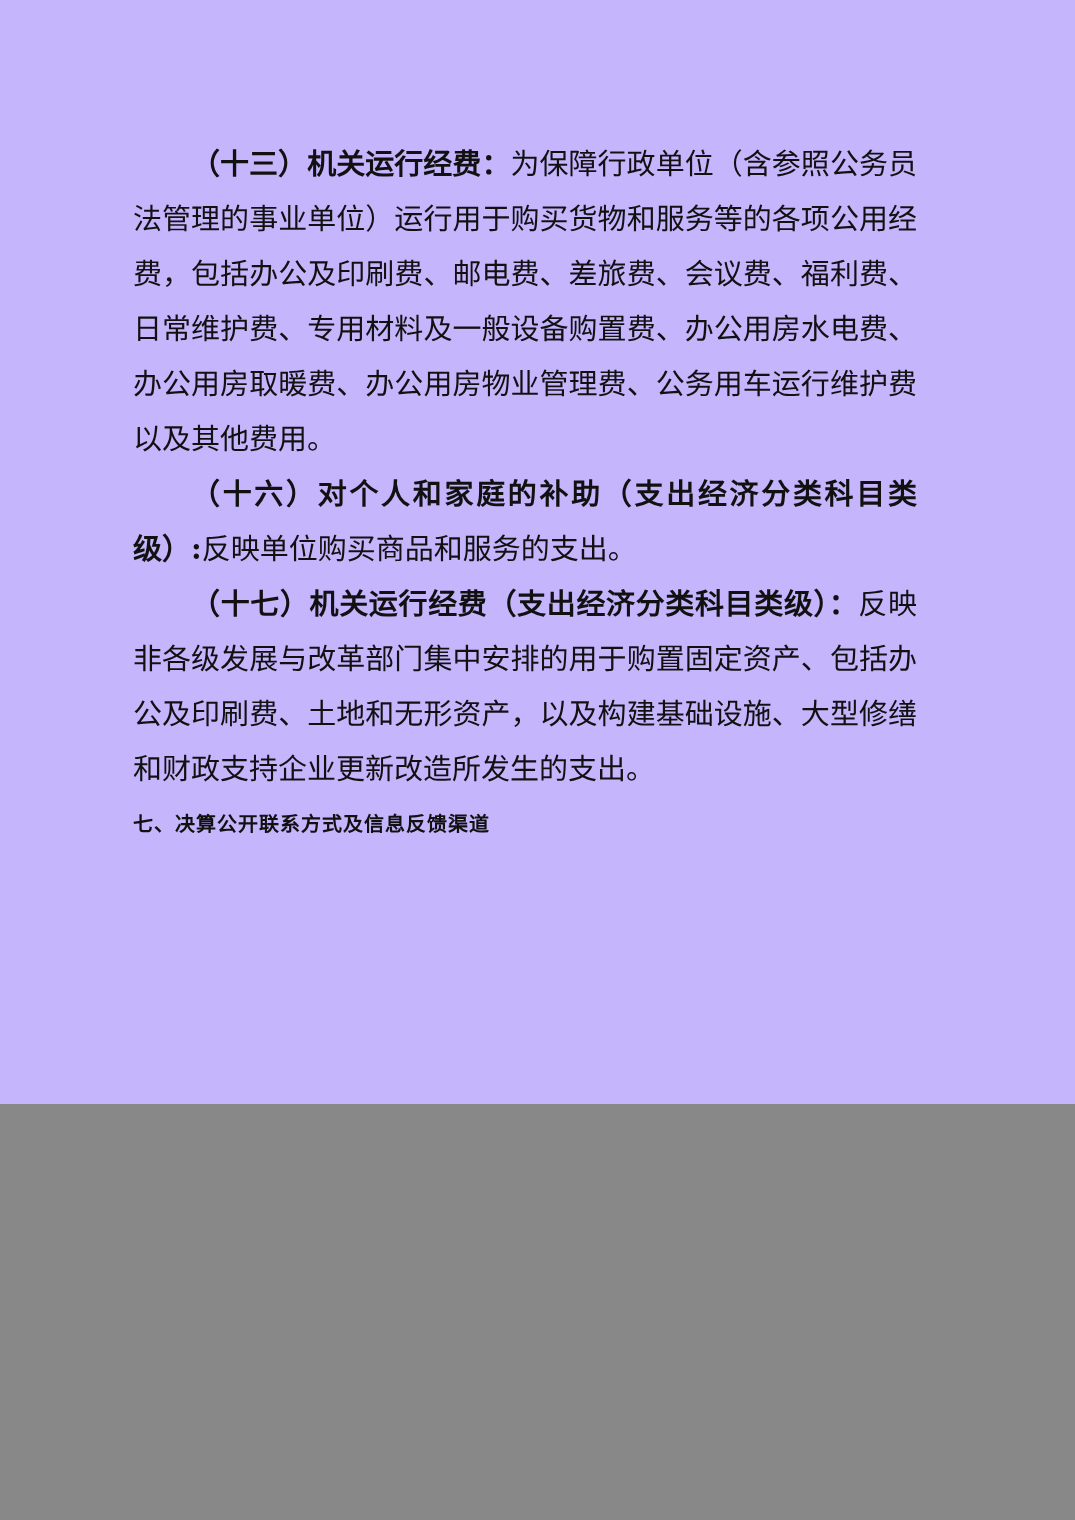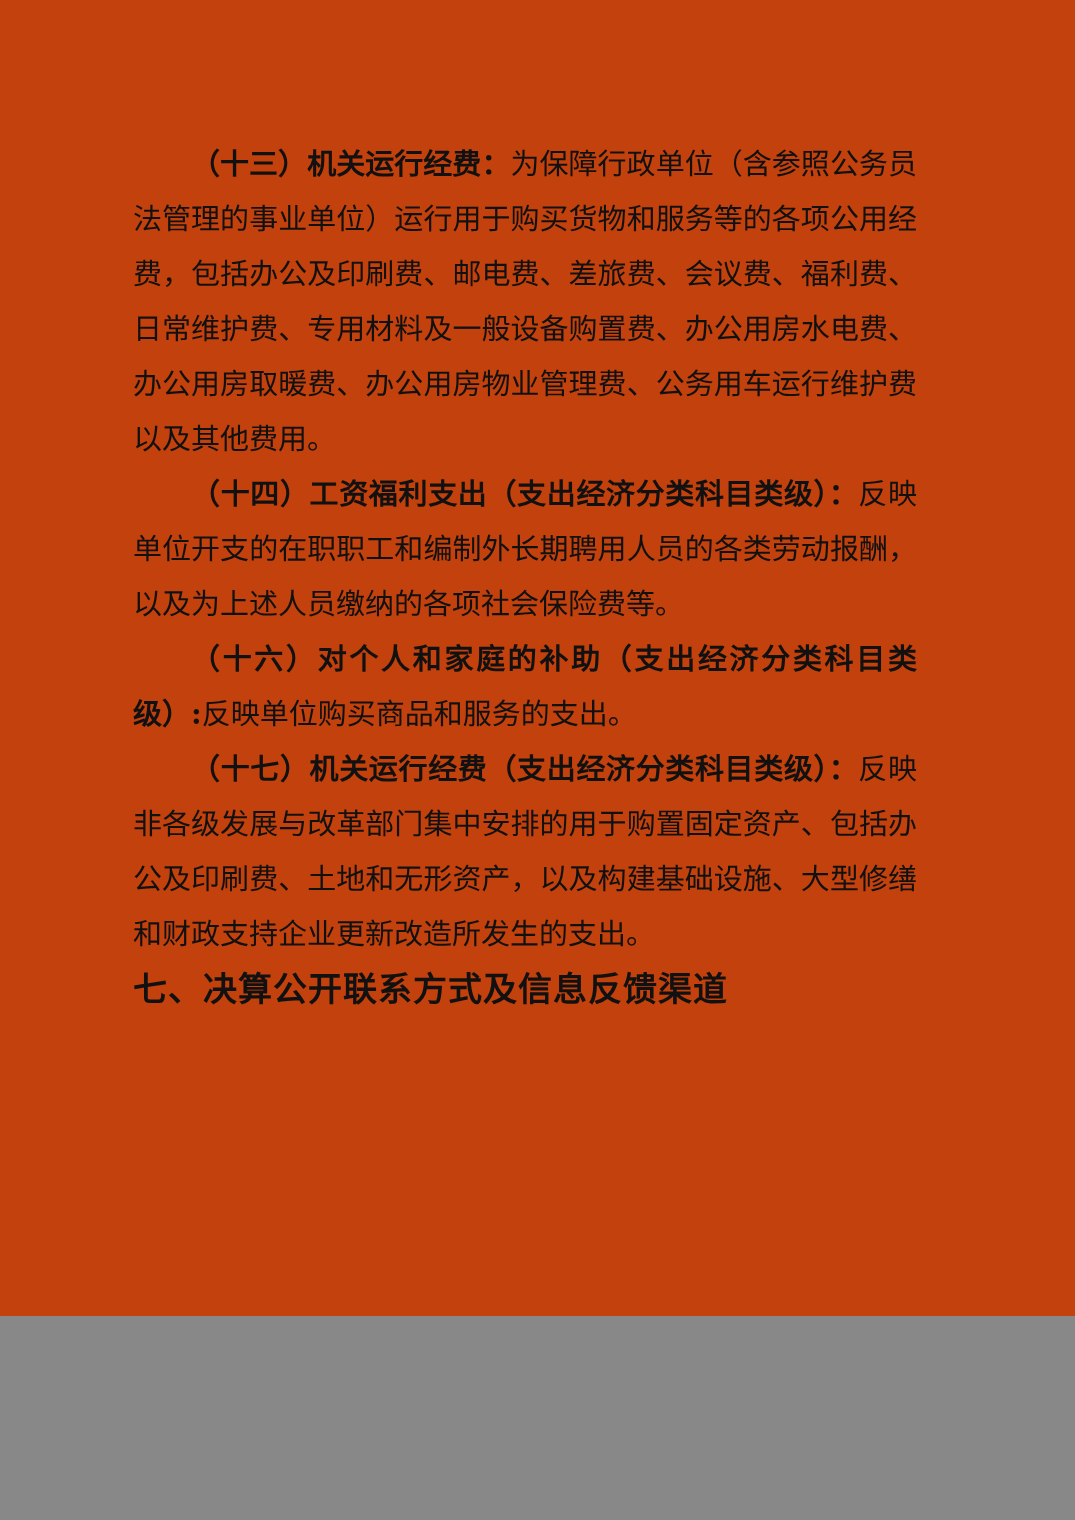--- a/index.html
+++ b/index.html
@@ -3,23 +3,23 @@
 <meta charset="utf-8">
 <style>
   html, body {
     margin: 0;
     padding: 0;
     background: #888888;
   }
   .page {
     position: relative;
     width: 1075px;
-    height: 1316px;
+    height: 1104px;
     margin: 0 auto;
-    background: #c2410c;
+    background: #c4b5fd;
     overflow: hidden;
     font-family: "DejaVu Serif", "Liberation Serif", serif;
   }
   .content {
     position: absolute;
     left: 133px;
     top: 137px;
     width: 784px;
     font-size: 29px;
     line-height: 55px;
@@ -31,21 +31,21 @@
     margin: 0;
     text-indent: 2em;
   }
   .para .lead {
     font-weight: bold;
   }
   .section-heading {
     margin: 0;
     font-family: "DejaVu Sans", "Liberation Sans", sans-serif;
     font-weight: bold;
-    font-size: 34px;
+    font-size: 20px;
     line-height: 55px;
     text-indent: 0;
     text-align: left;
     letter-spacing: 1px;
   }
   .contact {
     margin: 0;
     text-indent: 2em;
     text-align: left;
   }
@@ -63,21 +63,20 @@
   }
 </style>
 </head>
 <body>
 
 <div class="page">
   <div class="content">
 
     <p class="para"><span class="lead">（十三）机关运行经费：</span><span>为保障行政单位（含参照公务员法管理的事业单位）运行用于购买货物和服务等的各项公用经费，包括办公及印刷费、邮电费、差旅费、会议费、福利费、日常维护费、专用材料及一般设备购置费、办公用房水电费、办公用房取暖费、办公用房物业管理费、公务用车运行维护费以及其他费用。</span></p>
 
-    <p class="para"><span class="lead">（十四）工资福利支出（支出经济分类科目类级）：</span><span>反映单位开支的在职职工和编制外长期聘用人员的各类劳动报酬，以及为上述人员缴纳的各项社会保险费等。</span></p>
 
 
     <p class="para"><span class="lead">（十六）对个人和家庭的补助（支出经济分类科目类级）:</span><span>反映单位购买商品和服务的支出。</span></p>
 
     <p class="para"><span class="lead">（十七）机关运行经费（支出经济分类科目类级）：</span><span>反映非各级发展与改革部门集中安排的用于购置固定资产、包括办公及印刷费、土地和无形资产，以及构建基础设施、大型修缮和财政支持企业更新改造所发生的支出。</span></p>
 
     <h2 class="section-heading">七、决算公开联系方式及信息反馈渠道</h2>
 
 
   </div>

